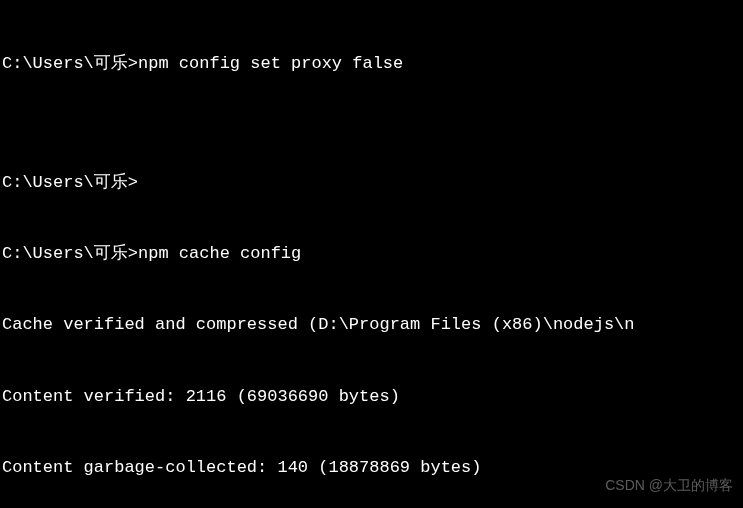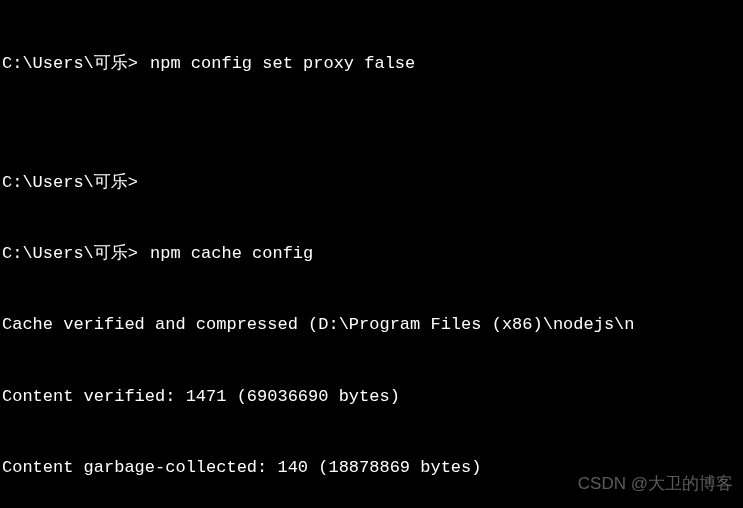--- a/index.html
+++ b/index.html
@@ -13,41 +13,41 @@
       height: 508px;
       overflow: hidden;
       position: relative;
     }
     .terminal {
       padding: 4px 2px;
       white-space: pre;
     }
     .line { white-space: pre; }
     .prompt { display: inline; }
-    .cmd { display: inline; margin-left: 12px; }
+    .cmd { display: inline; }
     .output { display: inline; }
     .watermark {
       position: absolute;
       right: 10px;
       bottom: 12px;
       color: rgba(200,200,200,0.45);
       font-family: Arial, sans-serif;
-      font-size: 17px;
+      font-size: 14px;
     }
   </style>
 </head>
 <body>
 
 <div class="terminal">
   <div class="line"><span class="prompt">C:\Users\可乐&gt;</span><span class="cmd">npm config set proxy false</span></div>
   <div class="line"></div>
   <div class="line"><span class="prompt">C:\Users\可乐&gt;</span><span class="cmd"></span></div>
   <div class="line"><span class="prompt">C:\Users\可乐&gt;</span><span class="cmd">npm cache config</span></div>
   <div class="line"><span class="output">Cache verified and compressed (D:\Program Files (x86)\nodejs\n</span></div>
-  <div class="line"><span class="output">Content verified: 1471 (69036690 bytes)</span></div>
+  <div class="line"><span class="output">Content verified: 2116 (69036690 bytes)</span></div>
   <div class="line"><span class="output">Content garbage-collected: 140 (18878869 bytes)</span></div>
   
   
   <div class="line"></div>
   
   
   <div class="line"></div>
   
   
   <div class="line"></div>

